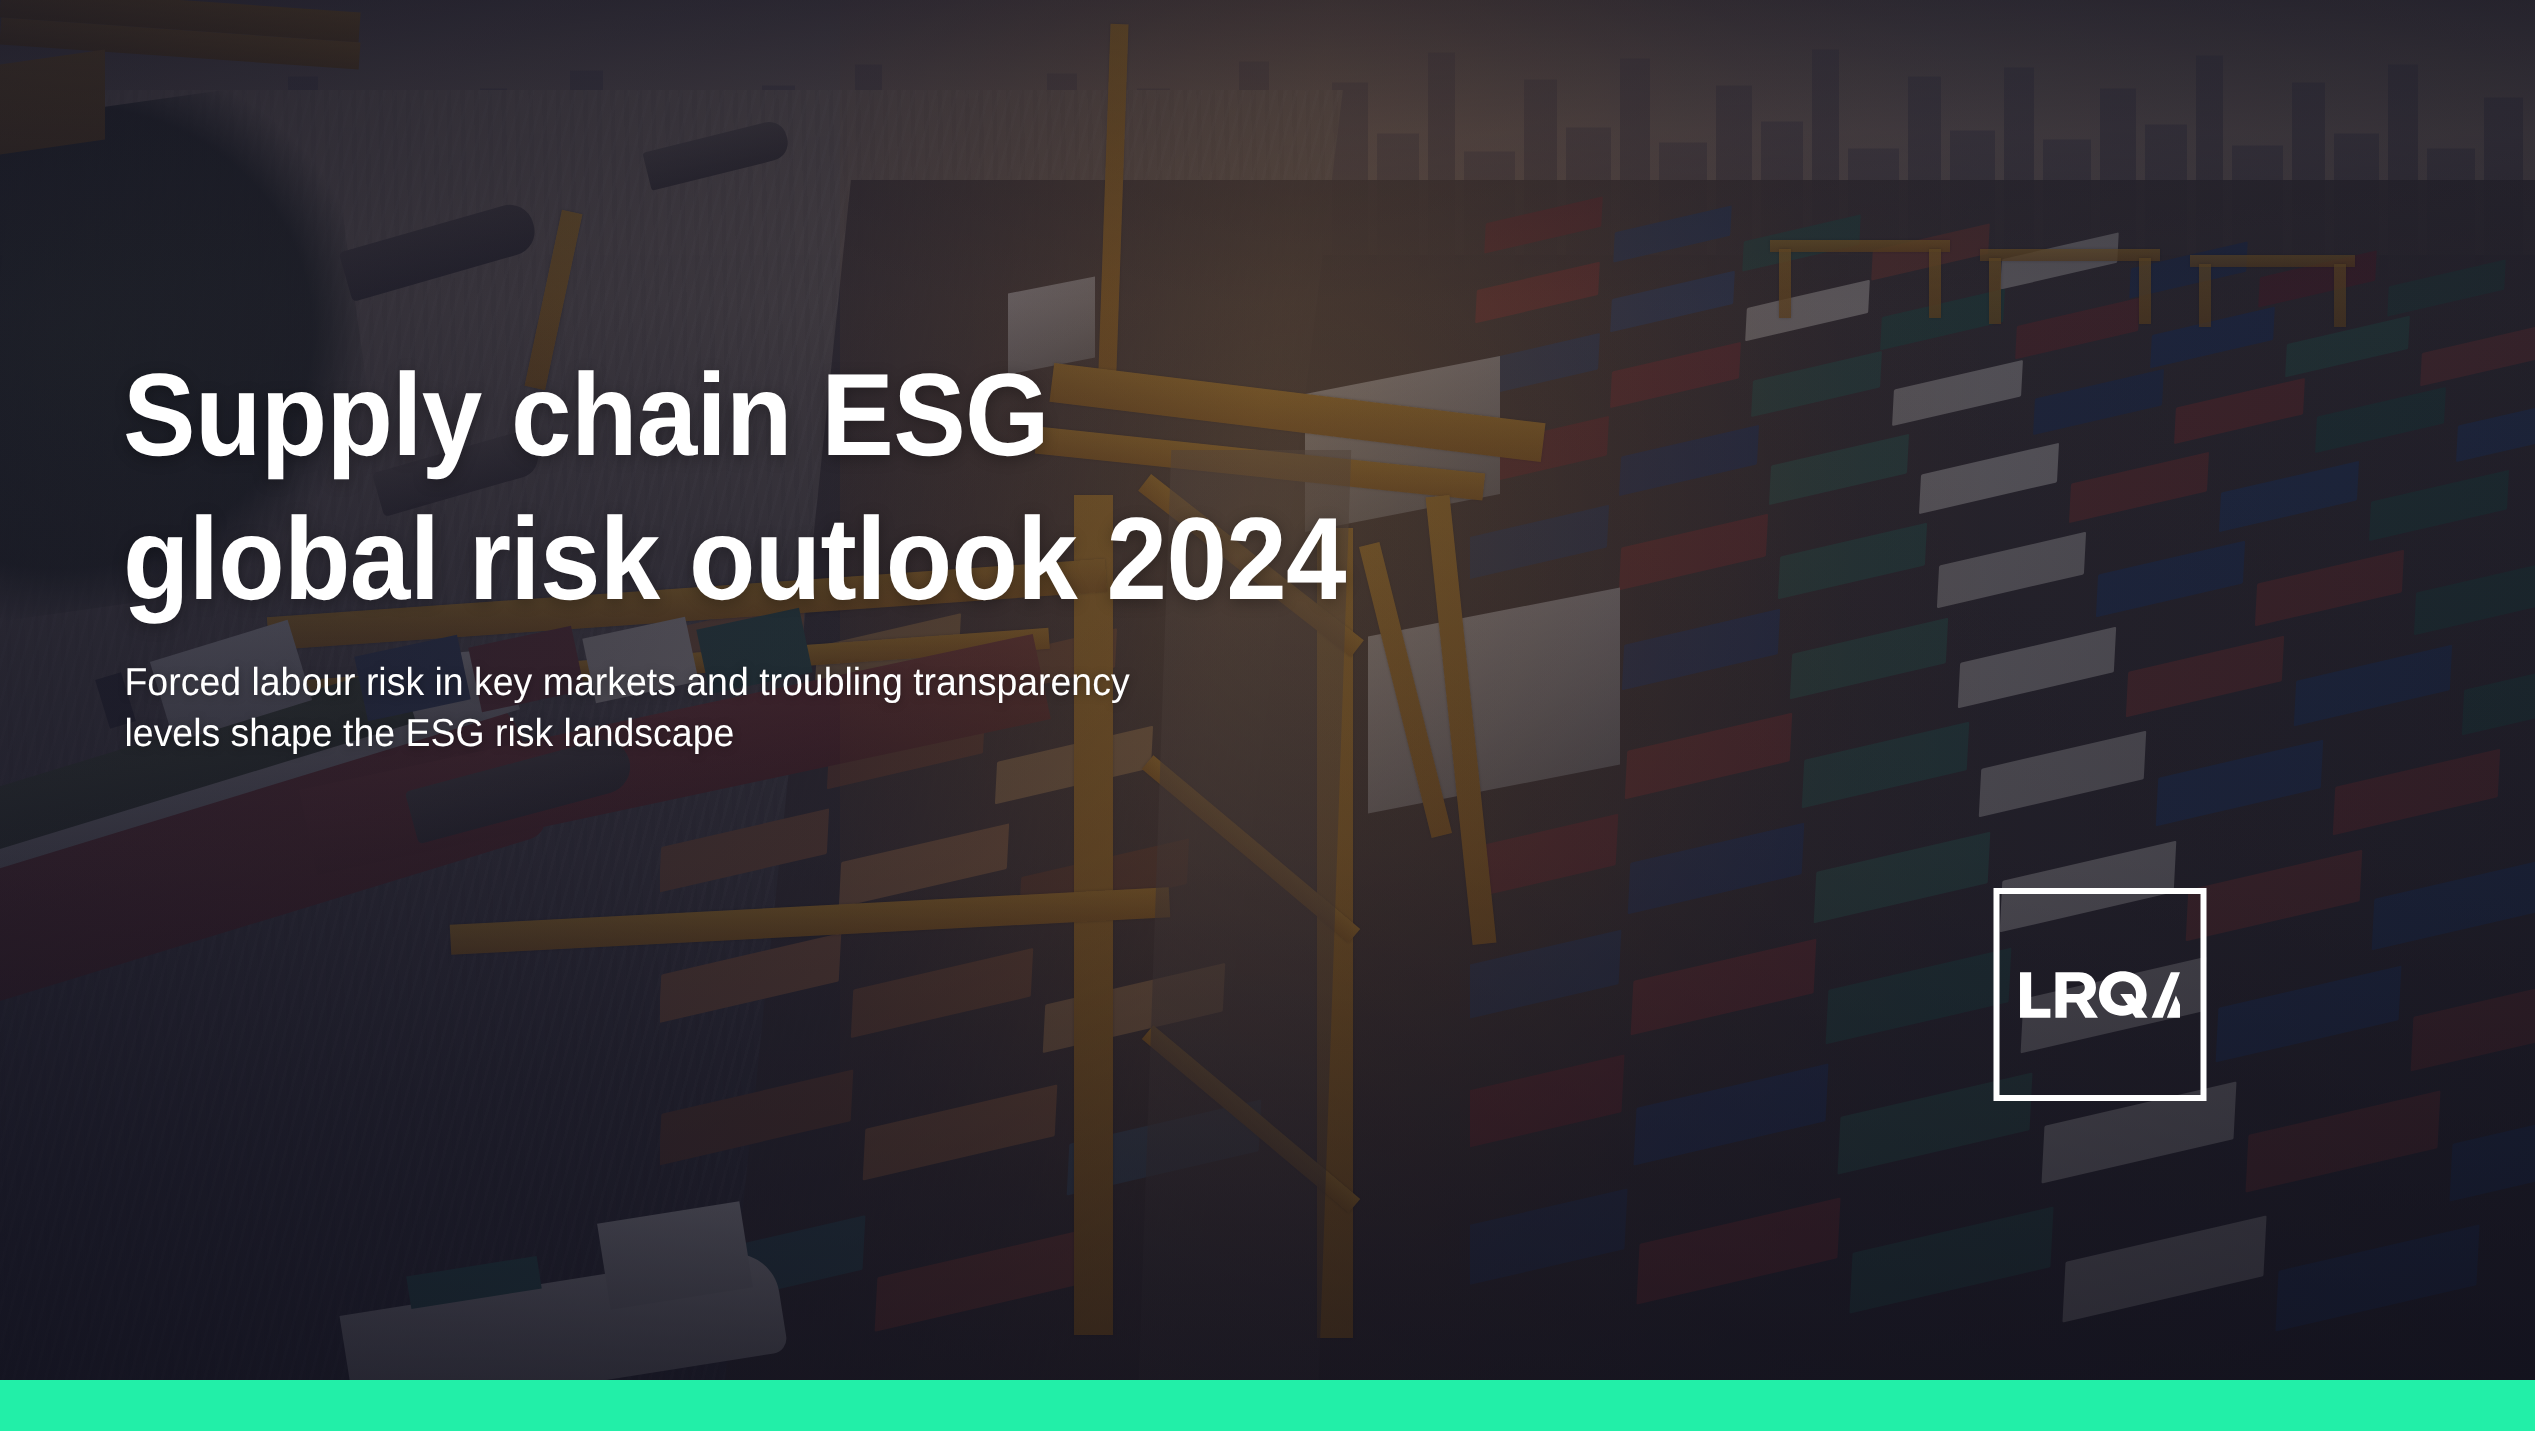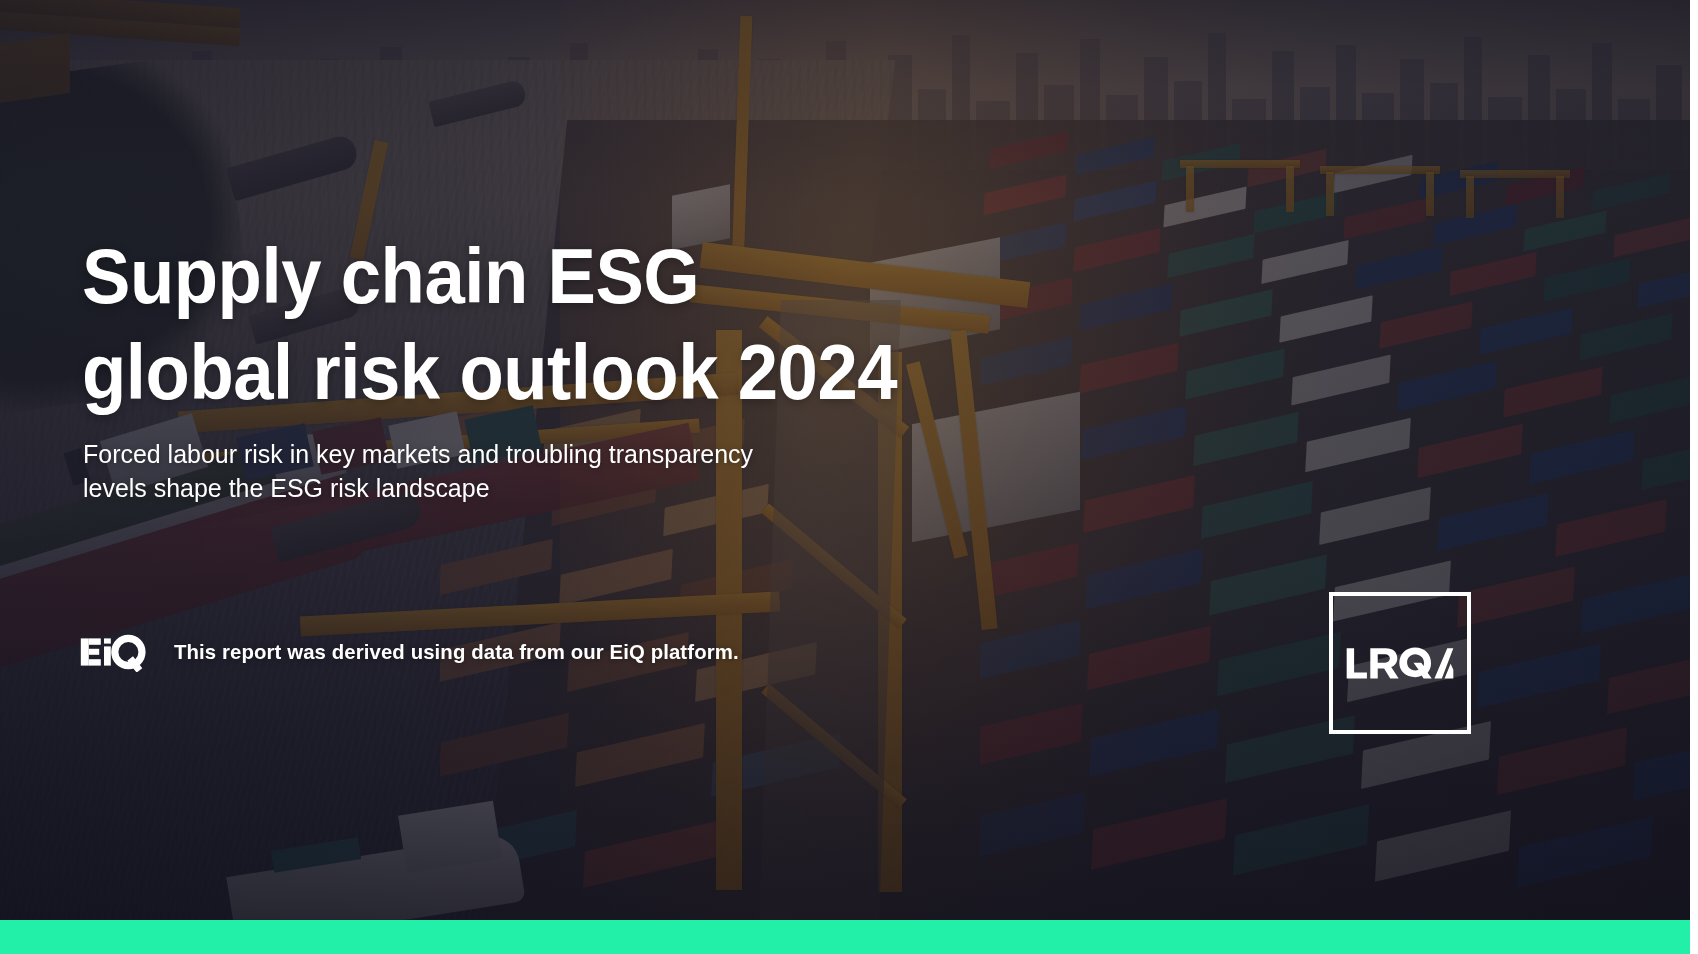--- a/index.html
+++ b/index.html
@@ -543,36 +543,20 @@
   </div>
 
   <div class="content">
 
     <h1 class="headline">Supply chain ESG
 global risk outlook 2024</h1>
 
     <p class="subhead">Forced labour risk in key markets and troubling transparency
 levels shape the ESG risk landscape</p>
 
-    <div class="eiqRow">
-      <svg class="eiqLogo" viewBox="0 0 180 100" aria-hidden="true">
-
-        <rect x="2" y="16" width="20" height="68" fill="#ffffff"></rect>
-        <rect x="22" y="16" width="30" height="16" fill="#ffffff"></rect>
-        <rect x="22" y="42" width="26" height="15" fill="#ffffff"></rect>
-        <rect x="22" y="68" width="30" height="16" fill="#ffffff"></rect>
-
-        <rect x="60" y="16" width="17" height="13" fill="#ffffff"></rect>
-        <rect x="60" y="36" width="17" height="48" fill="#ffffff"></rect>
-
-        <circle cx="121" cy="50" r="34" fill="none" stroke="#ffffff" stroke-width="18"></circle>
-        <rect x="128" y="62" width="18" height="38" fill="#ffffff" transform="rotate(-38 137 81)"></rect>
-      </svg>
-      <span class="eiqCaption">This report was derived using data from our EiQ platform.</span>
-    </div>
 
     <div class="lrqaBox">
       <svg class="lrqaLogo" viewBox="0 0 320 100" aria-hidden="true">
 
         <path d="M2 6 H24 V78 H62 V96 H2 Z" fill="#ffffff"></path>
 
         <path d="M72 6 H118 C140 6 152 18 152 36 C152 49 145 58 134 62 L156 96 H131 L113 66 H94 V96 H72 Z
                  M94 24 V49 H116 C124 49 130 44 130 36 C130 29 124 24 116 24 Z" fill="#ffffff"></path>
 
         <path d="M205 4 C233 4 252 23 252 51 C252 62 248 72 242 79 L254 96 H230 L224 87

